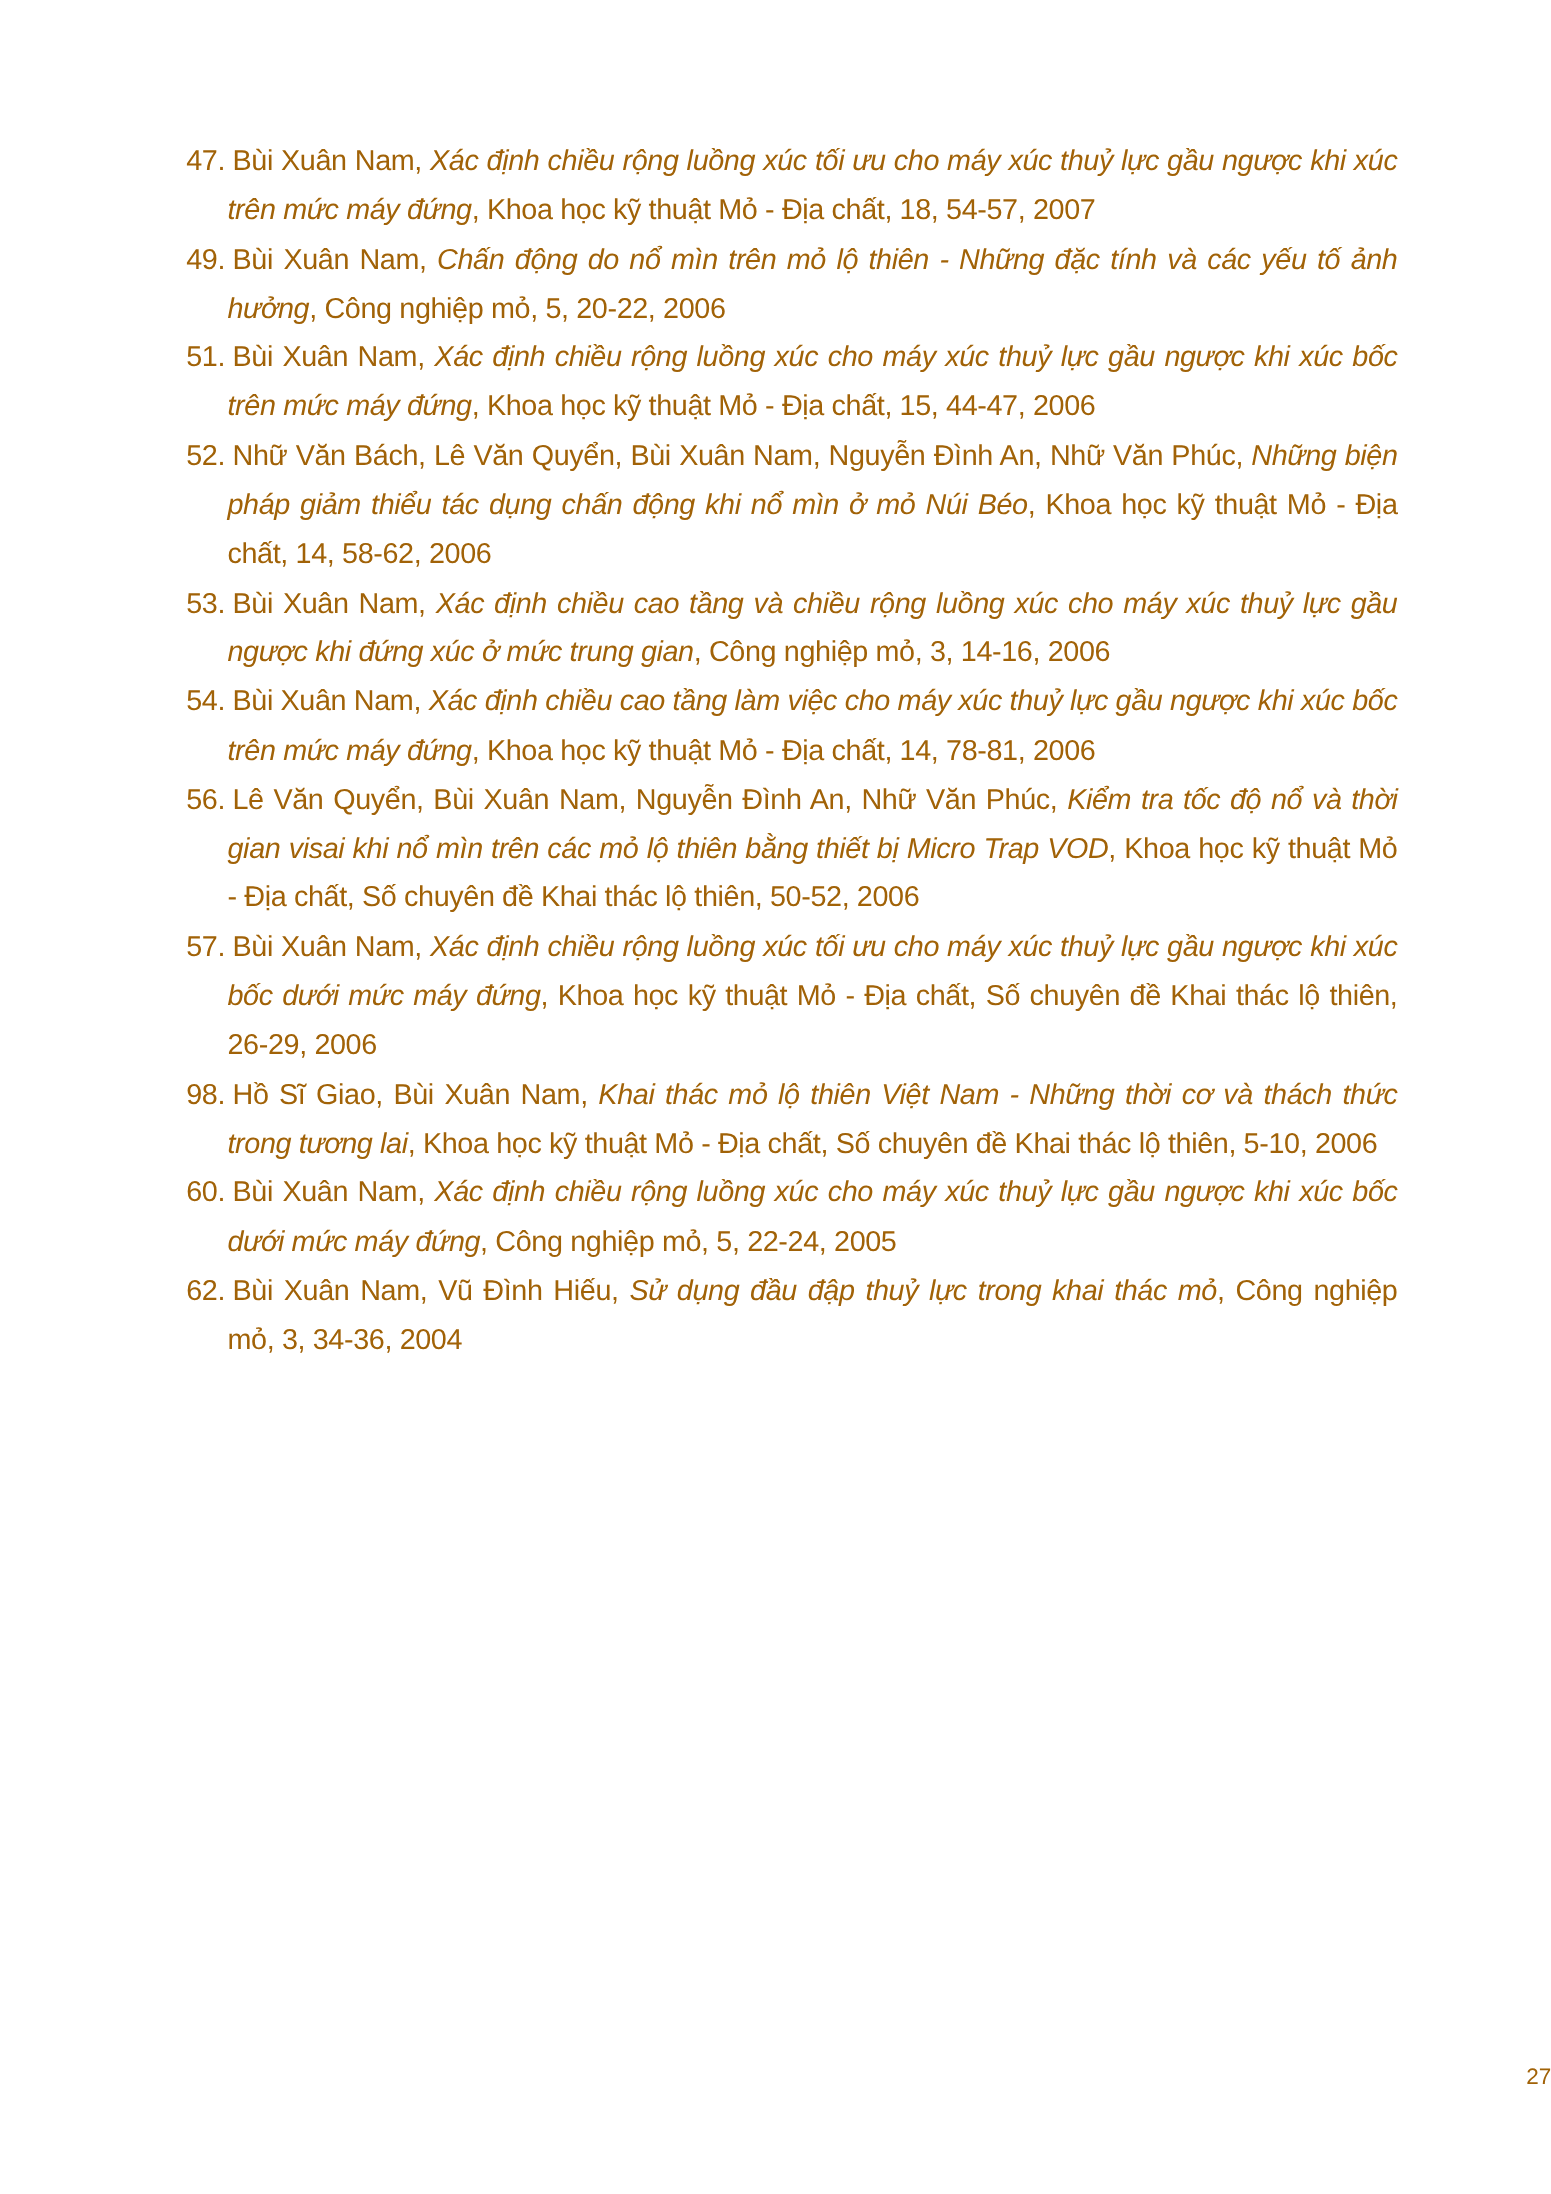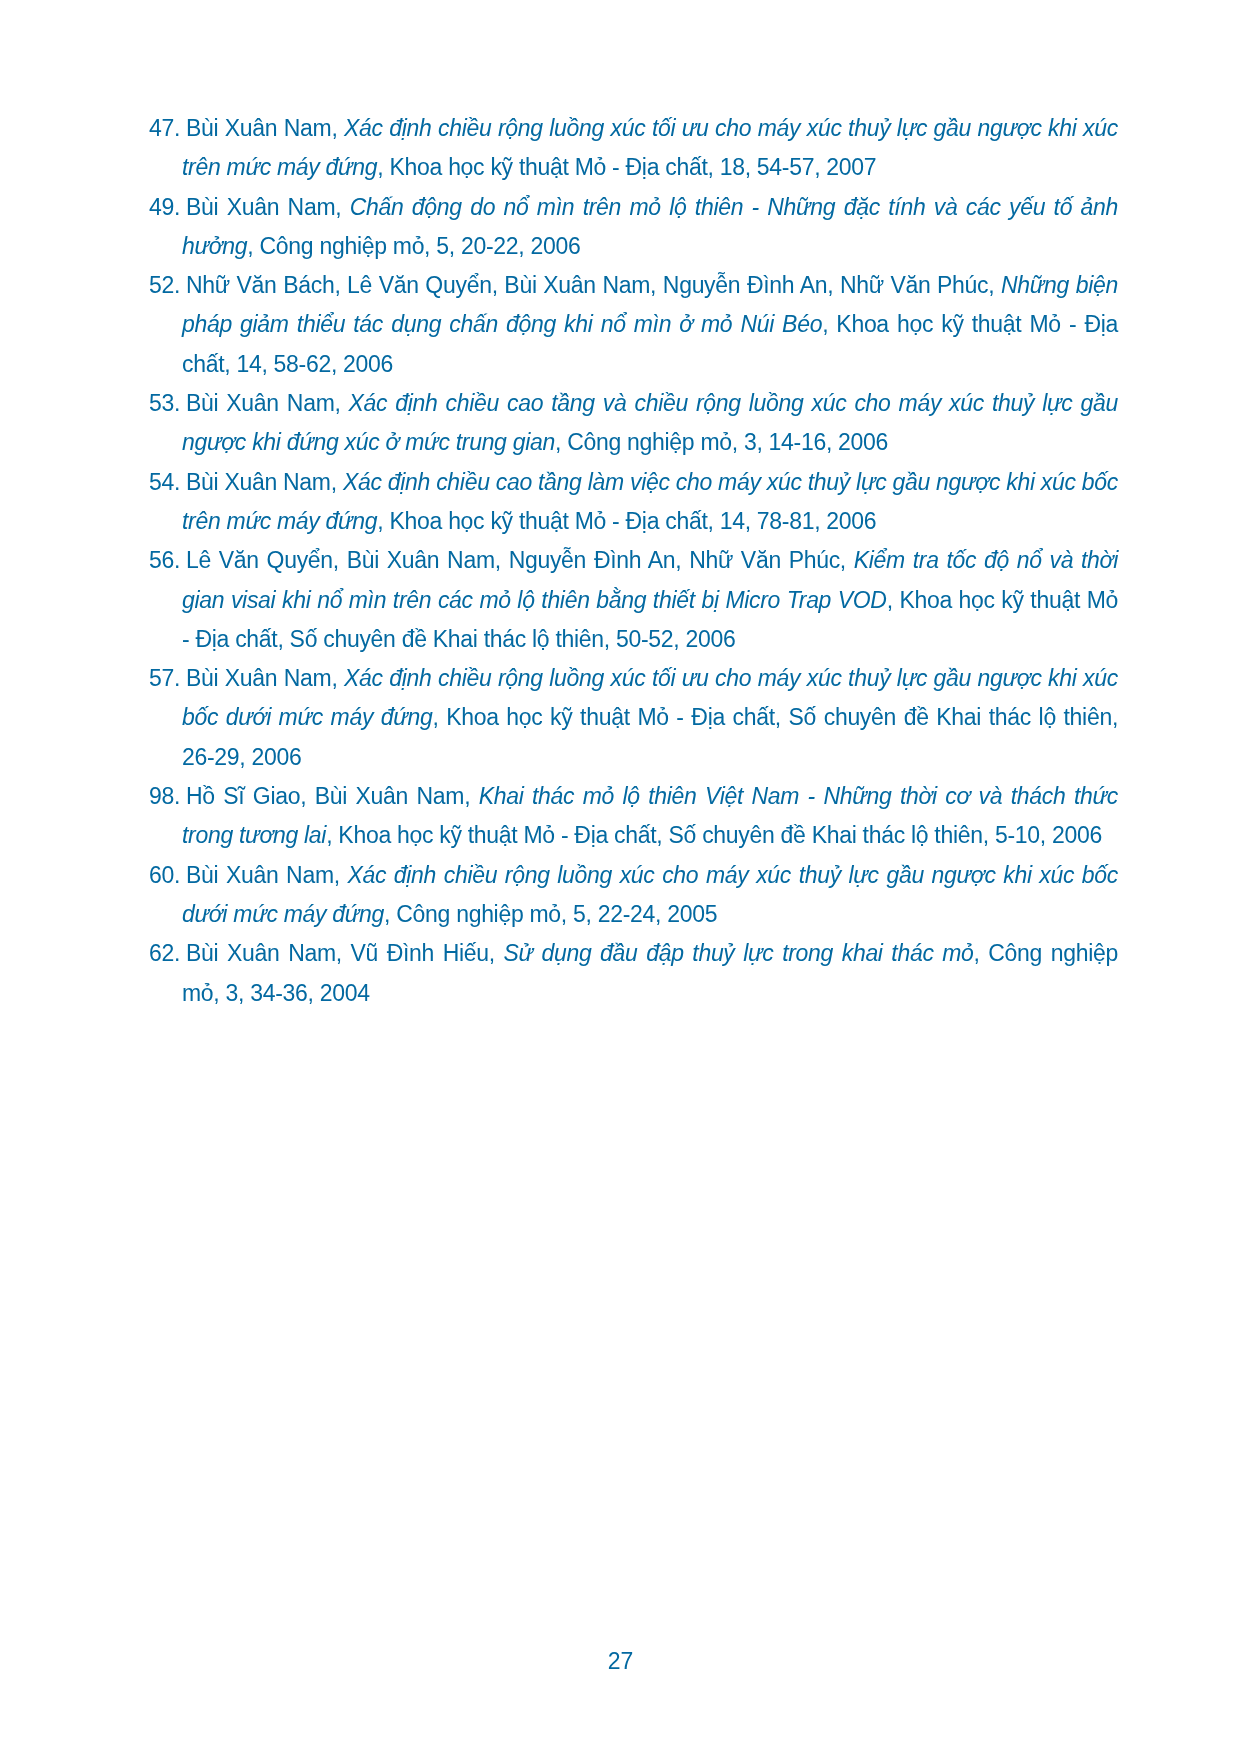--- a/index.html
+++ b/index.html
@@ -6,21 +6,21 @@
     margin: 0;
     padding: 0;
     background: #ffffff;
   }
   .page {
     position: relative;
     width: 1241px;
     height: 1755px;
     background: #ffffff;
     font-family: "Liberation Sans", sans-serif;
-    color: #0369a1;
+    color: #a16207;
     overflow: hidden;
   }
   .refs {
     position: absolute;
     left: 149px;
     top: 109px;
     width: 969px;
     font-size: 23px;
     line-height: 39.3px;
     letter-spacing: -0.3px;
@@ -36,37 +36,38 @@
     text-indent: 0;
   }
   .ref .title {
     font-style: italic;
   }
   .page-number {
     position: absolute;
     left: 0;
     top: 1646px;
     width: 100%;
-    text-align: center;
-    font-size: 23px;
+    text-align: right;
+    font-size: 18px;
     line-height: 30px;
   }
 </style>
 </head>
 <body>
 
 <div class="page">
   <div class="refs">
 
     <div class="ref"><span class="num">47.</span><span>Bùi Xuân Nam, </span><span class="title">Xác định chiều rộng luồng xúc tối ưu cho máy xúc thuỷ lực gầu ngược khi xúc trên mức máy đứng</span><span>, Khoa học kỹ thuật Mỏ - Địa chất, 18, 54-57, 2007</span></div>
 
 
     <div class="ref"><span class="num">49.</span><span>Bùi Xuân Nam, </span><span class="title">Chấn động do nổ mìn trên mỏ lộ thiên - Những đặc tính và các yếu tố ảnh hưởng</span><span>, Công nghiệp mỏ, 5, 20-22, 2006</span></div>
 
 
+    <div class="ref"><span class="num">51.</span><span>Bùi Xuân Nam, </span><span class="title">Xác định chiều rộng luồng xúc cho máy xúc thuỷ lực gầu ngược khi xúc bốc trên mức máy đứng</span><span>, Khoa học kỹ thuật Mỏ - Địa chất, 15, 44-47, 2006</span></div>
 
     <div class="ref"><span class="num">52.</span><span>Nhữ Văn Bách, Lê Văn Quyển, Bùi Xuân Nam, Nguyễn Đình An, Nhữ Văn Phúc, </span><span class="title">Những biện pháp giảm thiểu tác dụng chấn động khi nổ mìn ở mỏ Núi Béo</span><span>, Khoa học kỹ thuật Mỏ - Địa chất, 14, 58-62, 2006</span></div>
 
     <div class="ref"><span class="num">53.</span><span>Bùi Xuân Nam, </span><span class="title">Xác định chiều cao tầng và chiều rộng luồng xúc cho máy xúc thuỷ lực gầu ngược khi đứng xúc ở mức trung gian</span><span>, Công nghiệp mỏ, 3, 14-16, 2006</span></div>
 
     <div class="ref"><span class="num">54.</span><span>Bùi Xuân Nam, </span><span class="title">Xác định chiều cao tầng làm việc cho máy xúc thuỷ lực gầu ngược khi xúc bốc trên mức máy đứng</span><span>, Khoa học kỹ thuật Mỏ - Địa chất, 14, 78-81, 2006</span></div>
 
 
     <div class="ref"><span class="num">56.</span><span>Lê Văn Quyển, Bùi Xuân Nam, Nguyễn Đình An, Nhữ Văn Phúc, </span><span class="title">Kiểm tra tốc độ nổ và thời gian visai khi nổ mìn trên các mỏ lộ thiên bằng thiết bị Micro Trap VOD</span><span>, Khoa học kỹ thuật Mỏ - Địa chất, Số chuyên đề Khai thác lộ thiên, 50-52, 2006</span></div>
 

